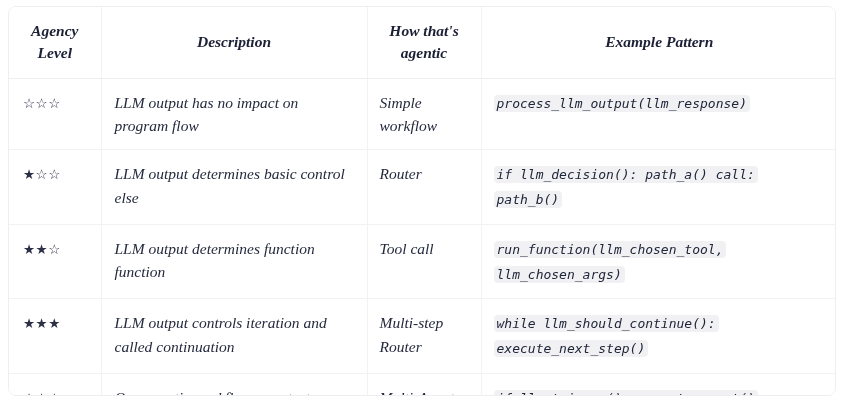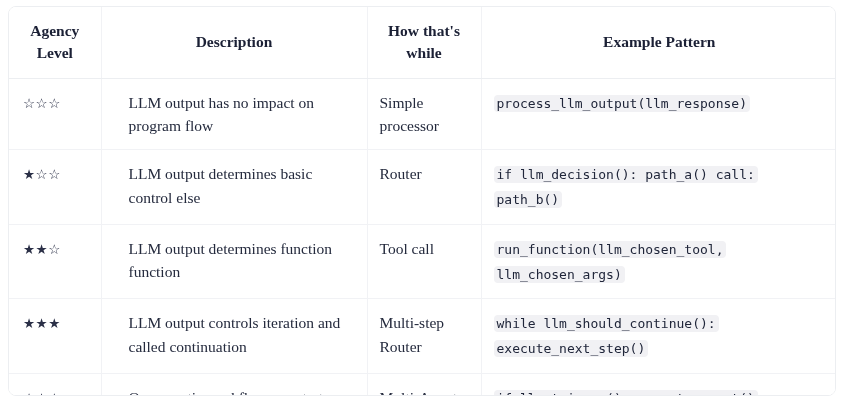--- a/index.html
+++ b/index.html
@@ -20,20 +20,21 @@
     position: absolute;
     left: 8px;
     top: 6px;
     width: 828px;
     height: 390px;
     box-sizing: border-box;
     border: 1px solid #eceef1;
     border-radius: 8px;
     background: #ffffff;
     overflow: hidden;
+    font-style: italic;
   }
 
   table.agency-table {
     width: 100%;
     height: 100%;
     border-collapse: collapse;
     table-layout: fixed;
     background: #ffffff;
   }
 
@@ -84,21 +85,21 @@
   .stars {
     font-family: "DejaVu Sans", sans-serif;
     font-size: 13.5px;
     letter-spacing: 0.5px;
     color: #2b3047;
     line-height: 1.5;
     display: inline-block;
     padding-top: 2px;
   }
 
-  td.desc-cell { padding-left: 27px; padding-right: 18px; margin-left: 18px; }
+  td.desc-cell { padding-left: 13px; padding-right: 18px; margin-left: 18px; }
   td.called-cell { padding-left: 12px; }
 
   td.pattern-cell {
     padding-left: 12px;
     padding-right: 14px;
   }
   .code {
     font-family: "DejaVu Sans Mono", "Liberation Mono", monospace;
     font-size: 13px;
     line-height: 1.75;
@@ -119,31 +120,31 @@
     <colgroup>
       <col class="c-level">
       <col class="c-desc">
       <col class="c-called">
       <col class="c-pattern">
     </colgroup>
     <thead>
       <tr>
         <th>Agency Level</th>
         <th>Description</th>
-        <th>How that's while</th>
+        <th>How that's agentic</th>
         <th>Example Pattern</th>
       </tr>
     </thead>
     <tbody>
       <tr>
         <td class="level-cell">
           <span class="stars">☆☆☆</span>
         </td>
         <td class="desc-cell">LLM output has no impact on program flow</td>
-        <td class="called-cell">Simple processor</td>
+        <td class="called-cell">Simple workflow</td>
         <td class="pattern-cell">
           <code class="code">process_llm_output(llm_response)</code>
         </td>
       </tr>
       <tr>
         <td class="level-cell">
           <span class="stars">★☆☆</span>
         </td>
         <td class="desc-cell">LLM output determines basic control else</td>
         <td class="called-cell">Router</td>

